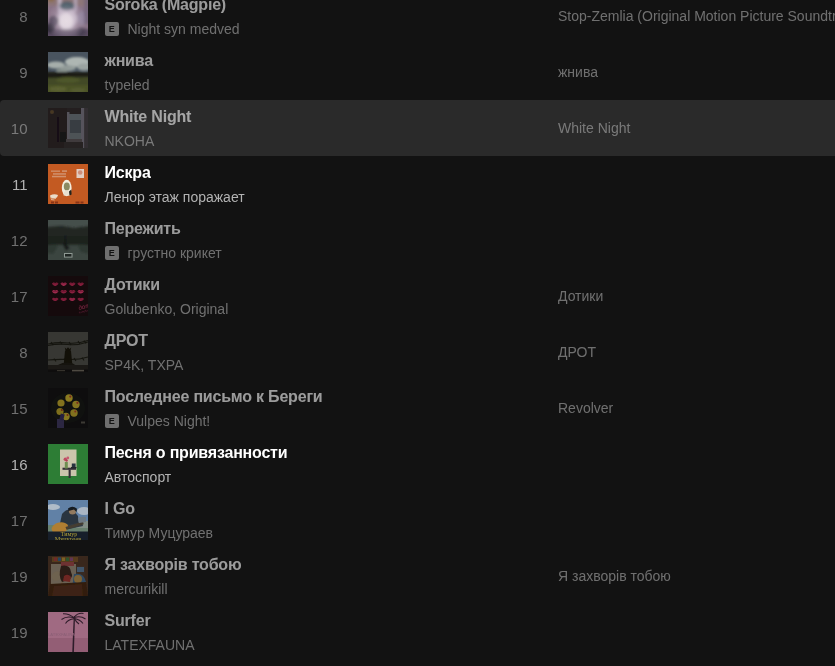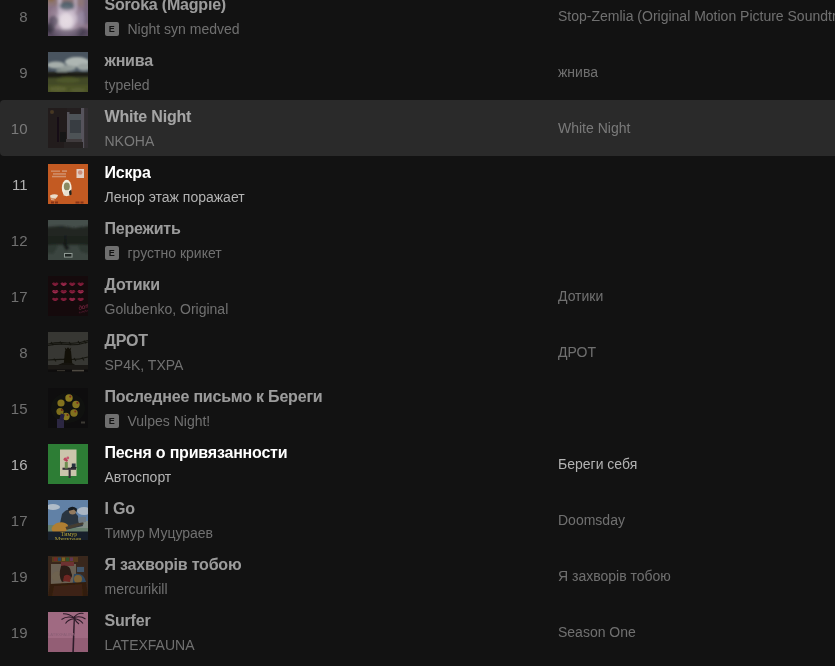--- a/index.html
+++ b/index.html
@@ -332,20 +332,21 @@
  <rect x="33" y="33.5" width="4" height="2" fill="#3c3a34"></rect>
 </svg>
         </div>
         <div class="meta dim">
           <div class="title">Последнее письмо к Береги</div>
           <div class="sub">
             <span class="badge">E</span>
             <span>Vulpes Night!</span>
           </div>
         </div>
+        <div class="album dim">Revolver</div>
       </div>
     </div>
     <div class="row" style="top: 436px;">
       <div class="inner">
         <div class="num">16</div>
         <div class="art">
           <svg width="40" height="40" viewBox="0 0 40 40">
  <rect width="40" height="40" fill="#2d7d35"></rect>
  <rect x="12" y="5.5" width="16.5" height="26.5" fill="#cbc5ac"></rect>
  <rect x="14.5" y="23.7" width="13.5" height="2.1" fill="#332e36"></rect>
@@ -357,21 +358,20 @@
  <rect x="23.8" y="19.5" width="3.8" height="4.6" fill="#27323e"></rect>
  <rect x="23" y="23" width="5.5" height="1.2" fill="#23262c"></rect>
 </svg>
         </div>
         <div class="meta">
           <div class="title">Песня о привязанности</div>
           <div class="sub">
             <span>Автоспорт</span>
           </div>
         </div>
-        <div class="album">Береги себя</div>
       </div>
     </div>
     <div class="row" style="top: 492px;">
       <div class="inner">
         <div class="num dim">17</div>
         <div class="art">
           <svg width="40" height="40" viewBox="0 0 40 40">
  <defs>
               <filter id="fb17" x="-20%" y="-20%" width="140%" height="140%">
                 <feGaussianBlur stdDeviation="0.6"></feGaussianBlur>
@@ -395,21 +395,20 @@
  <text x="21" y="36" font-size="6" fill="#b3a238" text-anchor="middle" font-family="Liberation Serif">Тимур</text>
  <text x="20" y="40.5" font-size="6.2" fill="#b3a238" text-anchor="middle" font-family="Liberation Serif">Муцураев</text>
 </svg>
         </div>
         <div class="meta dim">
           <div class="title">I Go</div>
           <div class="sub">
             <span>Тимур Муцураев</span>
           </div>
         </div>
-        <div class="album dim">Doomsday</div>
       </div>
     </div>
     <div class="row" style="top: 548px;">
       <div class="inner">
         <div class="num dim">19</div>
         <div class="art">
           <svg width="40" height="40" viewBox="0 0 40 40">
  <defs>
               <filter id="fb18" x="-20%" y="-20%" width="140%" height="140%">
                 <feGaussianBlur stdDeviation="0.5"></feGaussianBlur>
@@ -466,16 +465,15 @@
  </g>
  <text x="13.5" y="23.5" font-size="4.2" fill="#8a5f75" text-anchor="middle">LATEXFAUNA</text>
 </svg>
         </div>
         <div class="meta dim">
           <div class="title">Surfer</div>
           <div class="sub">
             <span>LATEXFAUNA</span>
           </div>
         </div>
-        <div class="album dim">Season One</div>
       </div>
     </div>
   </div>
 
 </body></html>

